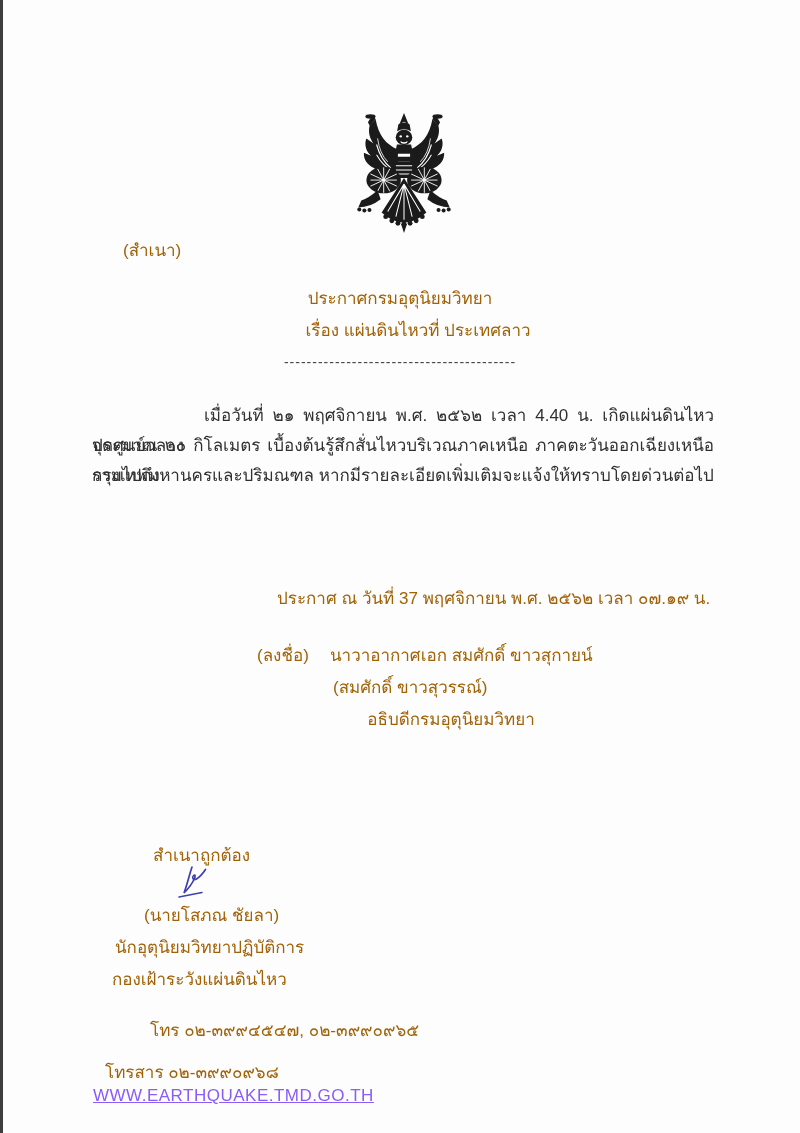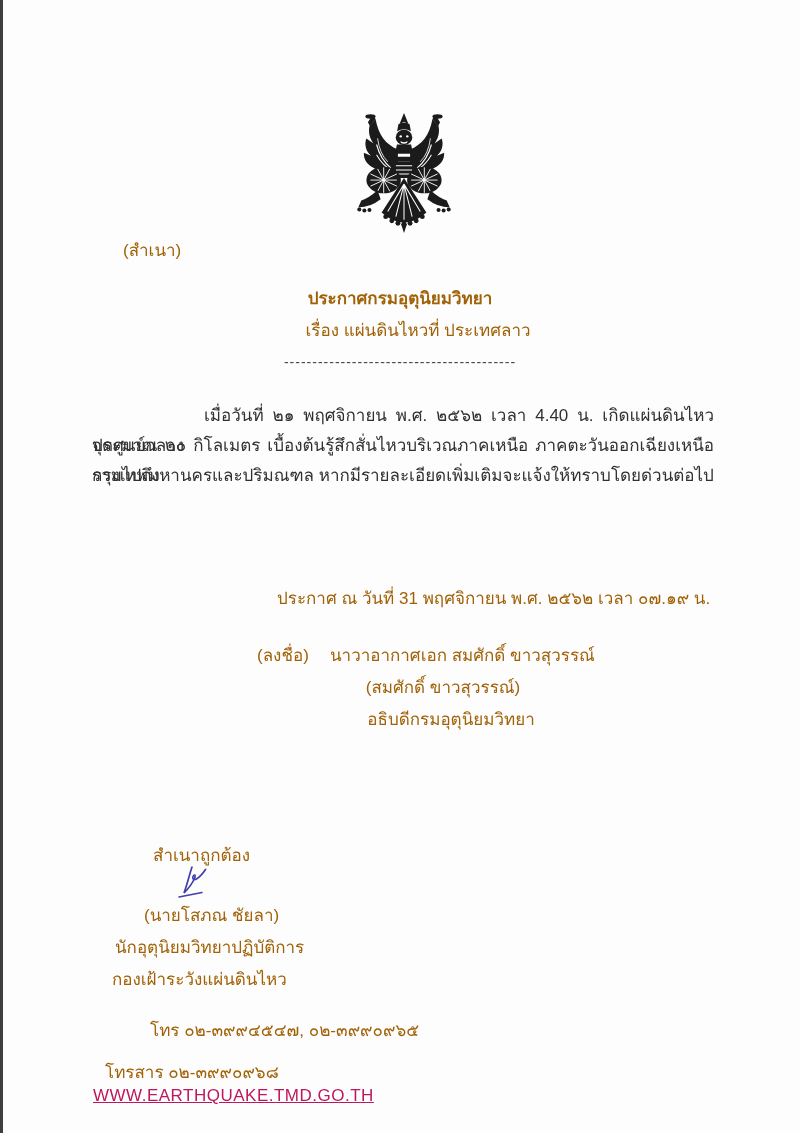--- a/index.html
+++ b/index.html
@@ -10,48 +10,48 @@
     color:#303030;
     overflow:hidden;
   }
   .scan-edge{
     position:absolute;left:0;top:0;width:3px;height:1133px;background:#3e3e40;
   }
   .abs{position:absolute;}
   .t{font-size:17px;line-height:1.35;white-space:nowrap;color:#a16207;}
   .copy-label{left:123px;top:240px;}
   .emblem{left:343px;top:113px;width:122px;height:126px;}
-  .title1{left:0;right:0;top:288px;text-align:center;font-weight:bold;}
+  .title1{left:0;right:0;top:288px;text-align:center;}
   .title2{left:0;right:0;top:320px;text-align:center;margin-left:36px;}
   .divider{
     left:0;right:0;top:354px;text-align:center;
     font-size:14px;letter-spacing:1px;color:#4a4a4a;white-space:nowrap;
   }
   .body-par{left:92px;top:401px;width:622px;}
   .body-line{
     font-size:17px;height:30px;line-height:30px;white-space:nowrap;
     color:#303030;
   }
   .body-line.justified{white-space:normal;text-align:justify;text-align-last:justify;}
   .body-line.first{text-indent:112px;}
   .announce{left:277px;top:588px;}
   .sign-label{left:257px;top:645px;}
   .sign-name{left:330px;top:645px;}
-  .sign-paren{left:333px;top:677px;width:220px;text-align:center;}
+  .sign-paren{left:333px;top:677px;width:220px;text-align:left;}
   .sign-title{left:341px;top:709px;width:220px;text-align:center;}
   .cert-label{left:153px;top:845px;}
   .cert-sig{left:176px;top:863px;width:44px;height:40px;}
   .cert-name{left:144px;top:905px;}
   .cert-pos{left:115px;top:937px;}
   .cert-div{left:112px;top:969px;}
   .tel{left:107px;top:1020px;margin-left:43px;}
   .fax{left:105px;top:1062px;text-align:center;}
   .url-wrap{left:93px;top:1086px;}
   a.url{
-    color:#be185d;text-decoration:underline;font-size:17px;letter-spacing:.5px;
+    color:#8b5cf6;text-decoration:underline;font-size:17px;letter-spacing:.5px;
     cursor:pointer;white-space:nowrap;
   }
 </style>
 </head>
 <body>
 
 <div class="scan-edge"></div>
 
 <div class="abs t copy-label">(สำเนา)</div>
 
@@ -115,24 +115,24 @@
 <div class="abs t title1">ประกาศกรมอุตุนิยมวิทยา</div>
 <div class="abs t title2">เรื่อง แผ่นดินไหวที่ ประเทศลาว</div>
 <div class="abs divider">-----------------------------------------</div>
 
 <div class="abs body-par">
   <div class="body-line first justified">เมื่อวันที่ ๒๑ พฤศจิกายน พ.ศ. ๒๕๖๒ เวลา 4.40 น. เกิดแผ่นดินไหว จุดศูนย์กลาง</div>
   <div class="body-line justified">ประมาณ ๒๐ กิโลเมตร เบื้องต้นรู้สึกสั่นไหวบริเวณภาคเหนือ ภาคตะวันออกเฉียงเหนือ รวมไปถึง</div>
   <div class="body-line">กรุงเทพมหานครและปริมณฑล หากมีรายละเอียดเพิ่มเติมจะแจ้งให้ทราบโดยด่วนต่อไป</div>
 </div>
 
-<div class="abs t announce">ประกาศ ณ วันที่ 31 พฤศจิกายน พ.ศ. ๒๕๖๒ เวลา ๐๗.๑๙ น.</div>
+<div class="abs t announce">ประกาศ ณ วันที่ 37 พฤศจิกายน พ.ศ. ๒๕๖๒ เวลา ๐๗.๑๙ น.</div>
 
 <div class="abs t sign-label">(ลงชื่อ)</div>
-<div class="abs t sign-name">นาวาอากาศเอก สมศักดิ์ ขาวสุวรรณ์</div>
+<div class="abs t sign-name">นาวาอากาศเอก สมศักดิ์ ขาวสุกายน์</div>
 <div class="abs t sign-paren">(สมศักดิ์ ขาวสุวรรณ์)</div>
 <div class="abs t sign-title">อธิบดีกรมอุตุนิยมวิทยา</div>
 
 <div class="abs t cert-label">สำเนาถูกต้อง</div>
 <div class="abs cert-sig">
   <svg width="44" height="40" viewBox="0 0 44 40" aria-hidden="true">
     <path d="M16 4 C13 13 11 22 8 30 C12 26 16 21 18.5 15.5 C19.5 13 19.3 11.2 17.6 12.5 C15.8 14.2 16.8 18.2 20.5 16 C24.5 13.5 27.5 9.5 29.5 6.5" stroke="#3f3fae" stroke-width="1.7" fill="none" stroke-linecap="round"></path>
     <path d="M3 34 L26 29.5" stroke="#3f3fae" stroke-width="1.5" fill="none" stroke-linecap="round"></path>
   </svg>
 </div>

